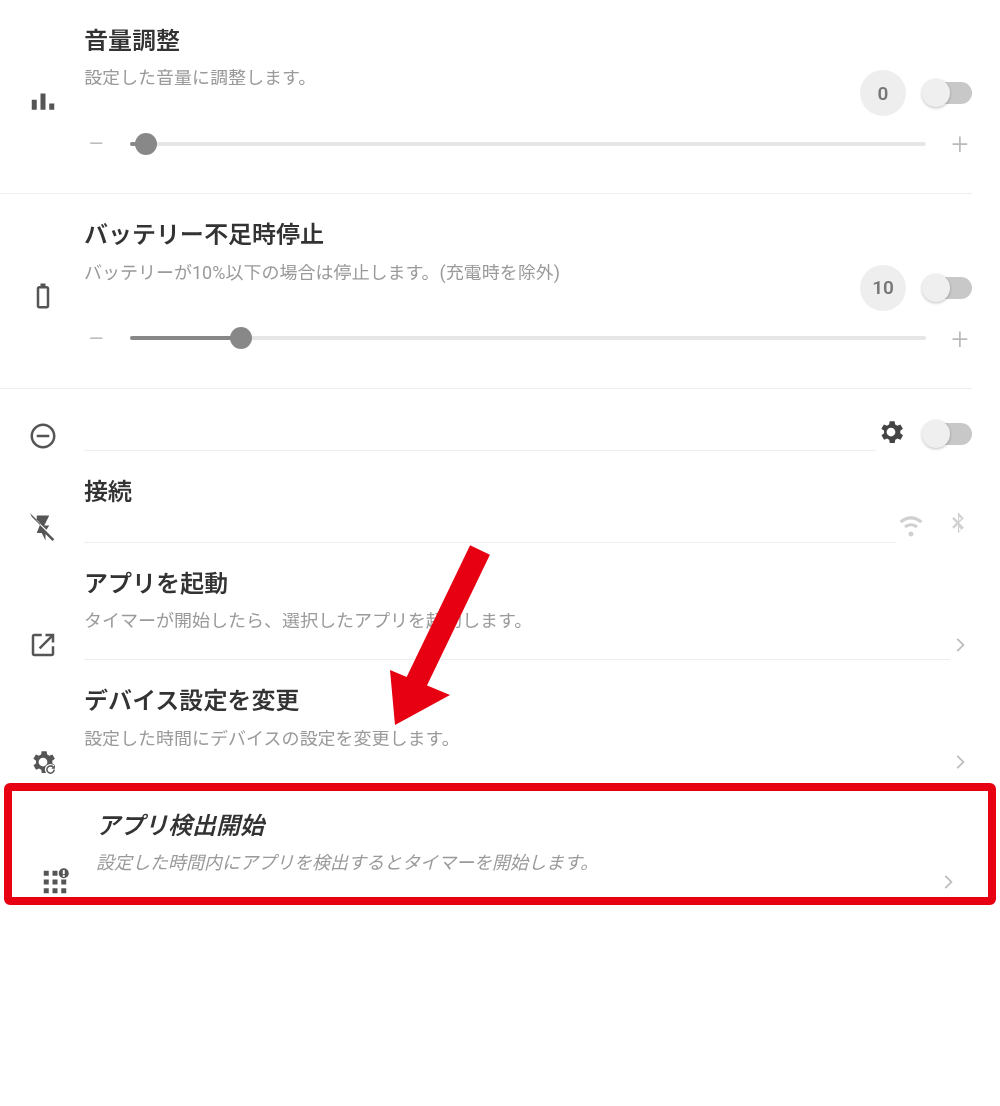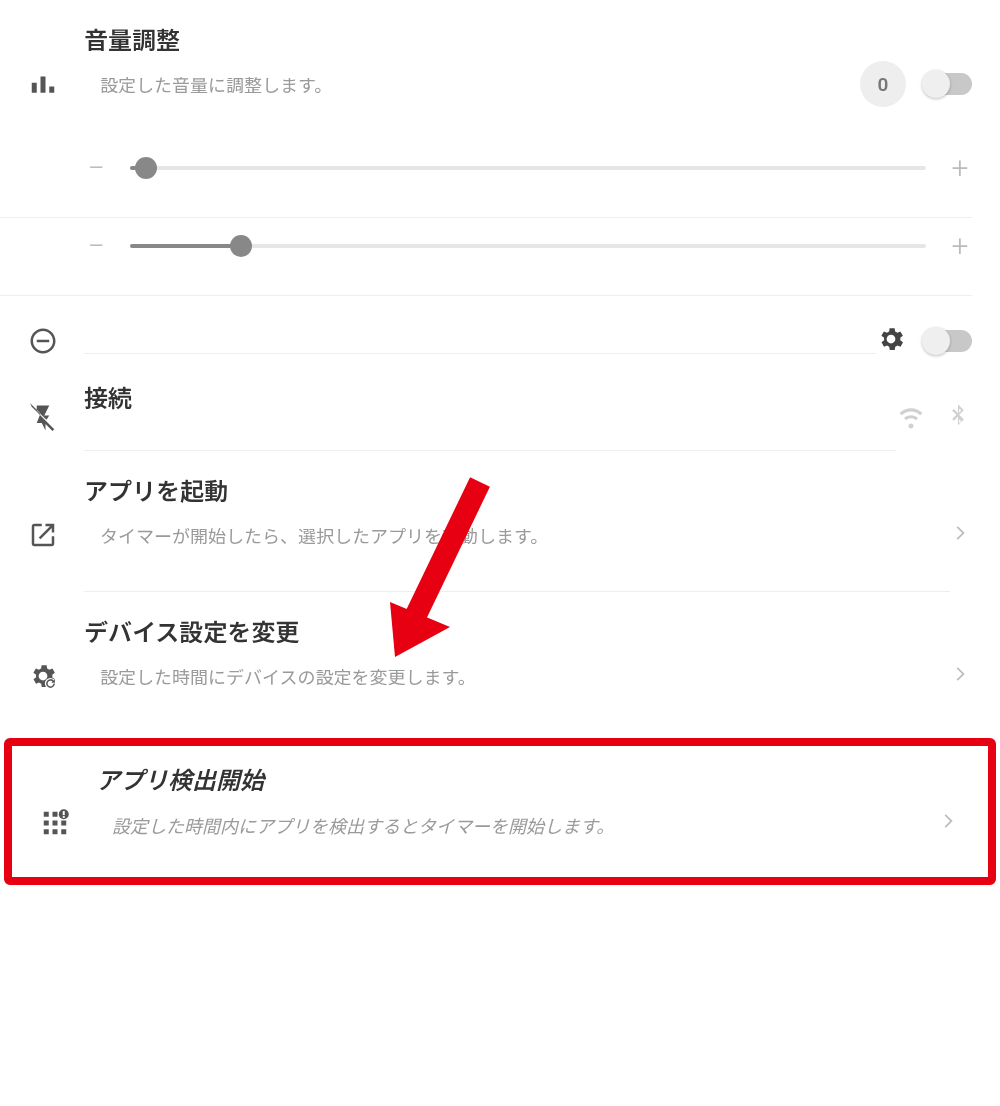--- a/index.html
+++ b/index.html
@@ -7,21 +7,21 @@
     margin: 0;
     padding: 0;
     font-family: -apple-system, BlinkMacSystemFont, "Segoe UI", Roboto, "Hiragino Kaku Gothic ProN", "Noto Sans JP", sans-serif;
     background: #fff;
     color: #333;
     width: 1000px;
   }
   .list { padding: 0; }
   .row {
     display: flex;
-    align-items: center;
+    align-items: flex-end;
     padding: 26px 28px 0 28px;
     position: relative;
   }
   .rowbody {
     border-bottom: 1px solid #eee;
   }
   .icon-col {
     width: 56px;
     flex: 0 0 56px;
     display: flex;
@@ -38,21 +38,21 @@
   .title {
     font-size: 24px;
     font-weight: 600;
     color: #333;
     margin: 0 0 8px 0;
     line-height: 1.3;
   }
   .subtitle {
     font-size: 18px;
     color: #9a9a9a;
-    margin: 16px;
+    margin: 0;
     line-height: 1.4;
   }
   .right-col {
     flex: 0 0 auto;
     display: flex;
     align-items: center;
     gap: 18px;
     padding-top: 2px;
   }
   .badge {
@@ -159,20 +159,35 @@
   </div>
   <div class="slider-row">
     <div class="slider-btn">−</div>
     <div class="slider-track">
       <div class="slider-fill" style="width:2%"></div>
       <div class="slider-thumb" style="left:2%"></div>
     </div>
     <div class="slider-btn">+</div>
   </div>
 
+  <div class="row">
+    <div class="icon-col">
+      <svg viewBox="0 0 24 24">
+          <path d="M15 4h-1V2h-4v2H9C8 4 7 5 7 6v14c0 1 1 2 2 2h6c1 0 2-1 2-2V6c0-1-1-2-2-2zm0 16H9V6h6v14z"></path>
+        </svg>
+    </div>
+    <div class="main-col">
+      <div class="title">バッテリー不足時停止</div>
+      <div class="subtitle">バッテリーが10%以下の場合は停止します。(充電時を除外)</div>
+    </div>
+    <div class="right-col">
+      <div class="badge">10</div>
+      <div class="toggle"></div>
+    </div>
+  </div>
   <div class="slider-row">
     <div class="slider-btn">−</div>
     <div class="slider-track">
       <div class="slider-fill" style="width:14%"></div>
       <div class="slider-thumb" style="left:14%"></div>
     </div>
     <div class="slider-btn">+</div>
   </div>
 
   <div class="row">

